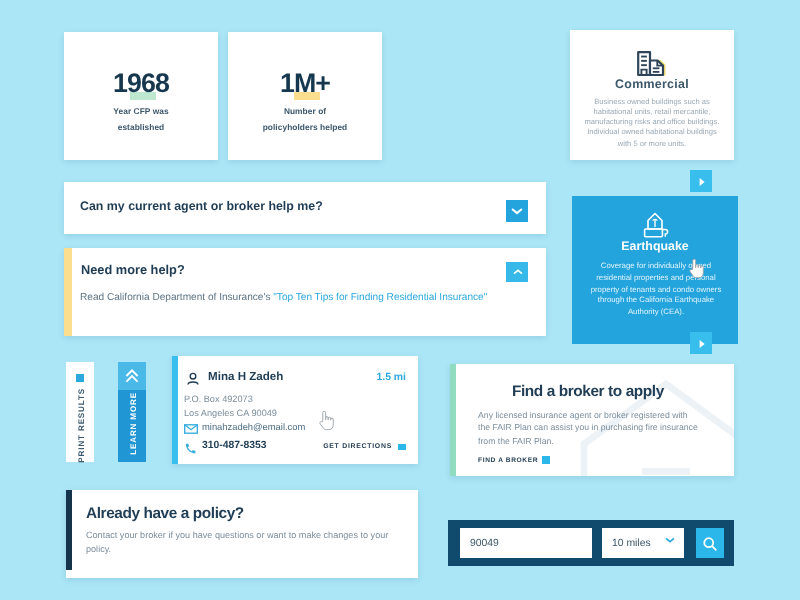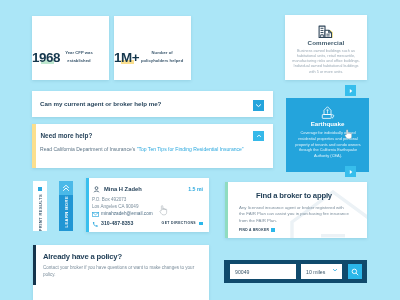--- a/index.html
+++ b/index.html
@@ -3,21 +3,21 @@
 <meta charset="utf-8">
 <style>
   html,body{margin:0;padding:0;}
   body{width:400px;height:300px;overflow:hidden;background:#ABE6F7;
        font-family:"Liberation Sans",sans-serif;position:relative;
        -webkit-font-smoothing:antialiased;}
   .stage{position:absolute;left:0;top:0;width:400px;height:300px;}
   .card{background:#fff;position:absolute;box-shadow:0 1px 3px rgba(10,70,100,.13);}
 
   
-  .stat{width:77px;height:64px;top:16px;display:flex;flex-direction:row;
+  .stat{width:77px;height:64px;top:16px;display:flex;flex-direction:column;
         align-items:center;justify-content:flex-start;padding-top:17px;box-sizing:border-box;}
   .numwrap{position:relative;display:inline-block;}
   .num{font-size:13.4px;font-weight:700;color:#16384e;letter-spacing:-.45px;line-height:13px;position:relative;z-index:2;}
   .hl{position:absolute;height:3.5px;z-index:1;}
   .lbl{font-size:4.2px;color:#3c586e;text-align:center;line-height:8.2px;margin-top:0.5px;font-weight:700;letter-spacing:.02px;}
 
   
   .commercial{left:285px;top:15px;width:82px;height:65px;}
   .comm-inner{padding:10px 6px 0;text-align:center;}
   .comm-title{font-size:6.2px;font-weight:700;color:#3c5769;margin-top:0px;letter-spacing:.15px;line-height:7px;}
@@ -65,21 +65,21 @@
   .c-dir{position:absolute;right:13px;top:42.5px;font-size:3.45px;font-weight:700;color:#253f55;letter-spacing:.37px;}
 
   
   .finder{left:225px;top:182px;width:142px;height:56px;overflow:hidden;}
   .finder-bar{position:absolute;left:0;top:0;width:3px;height:56px;background:#8FDCC0;}
   .f-title{position:absolute;left:13px;top:9px;font-size:7.7px;font-weight:700;color:#1f3d55;letter-spacing:-.2px;margin-left:18px;}
   .f-body{position:absolute;left:14px;top:22.5px;width:112px;font-size:4.35px;color:#7c8e9c;line-height:6.9px;}
   .f-link{position:absolute;left:14px;top:45.5px;font-size:3.3px;font-weight:700;color:#253f55;letter-spacing:.32px;}
 
   
-  .policy{left:33px;top:245px;width:176px;height:56px;}
+  .policy{left:33px;top:245px;width:176px;height:44px;}
   .p-bar{position:absolute;left:0;top:0;width:3px;height:40px;background:#15344C;}
   .p-title{position:absolute;left:10px;top:7px;font-size:7.7px;font-weight:700;color:#1f3d55;letter-spacing:-.2px;}
   .p-body{position:absolute;left:10px;top:20px;width:160px;font-size:4.55px;color:#7c8e9c;line-height:6.9px;}
 
   
   .searchbar{position:absolute;left:224px;top:260px;width:143px;height:23px;background:#104A6C;}
   .s-input{position:absolute;left:6px;top:4px;width:66px;height:15px;background:#fff;}
   .s-input span{position:absolute;left:5px;top:5px;font-size:5.2px;color:#3a5668;}
   .s-select{position:absolute;left:77px;top:4px;width:41px;height:15px;background:#fff;}
   .s-select span{position:absolute;left:5px;top:5px;font-size:5.2px;color:#3a5668;}

